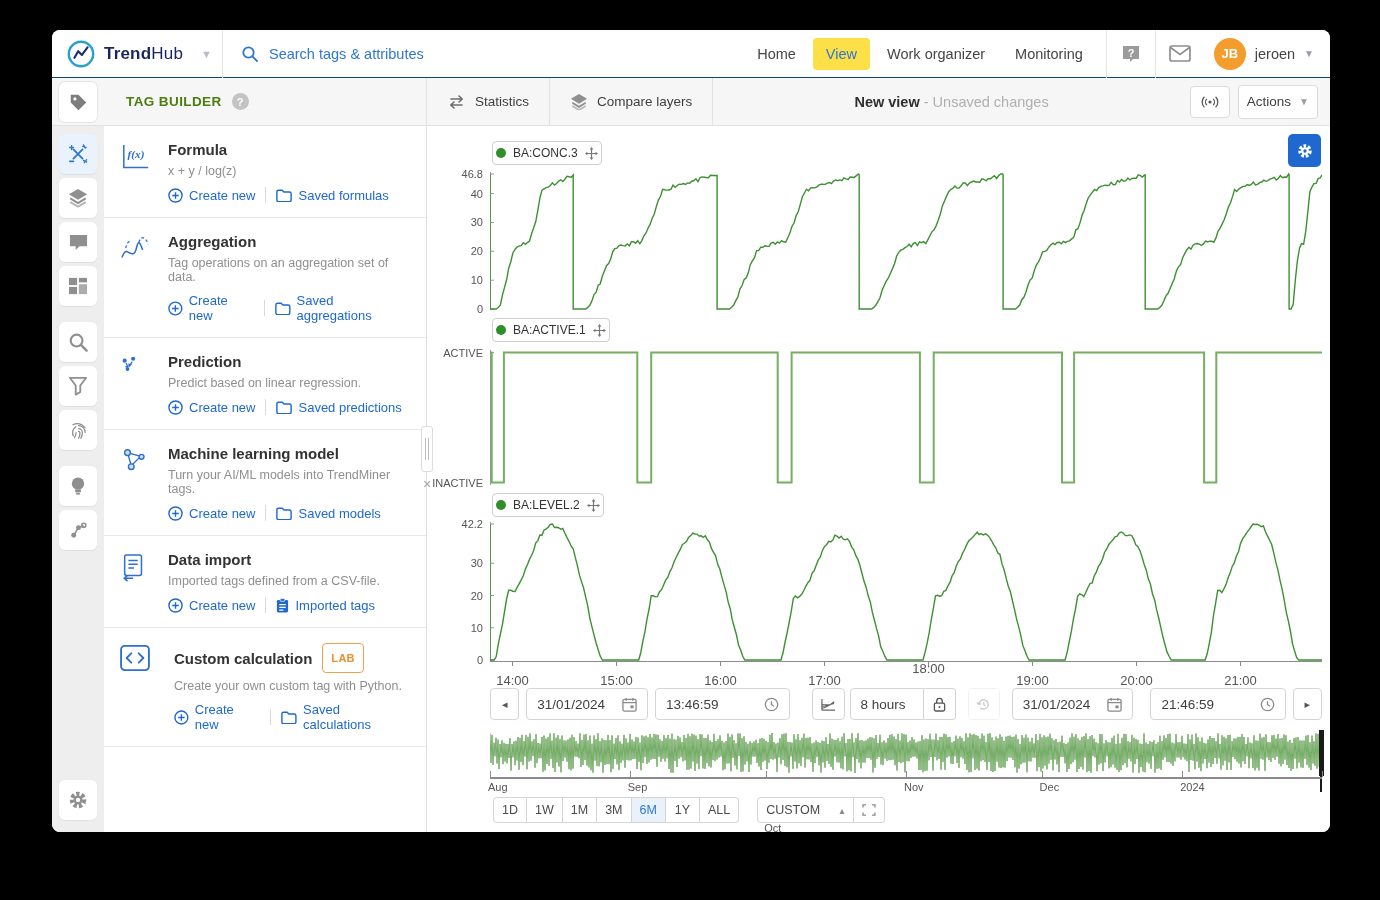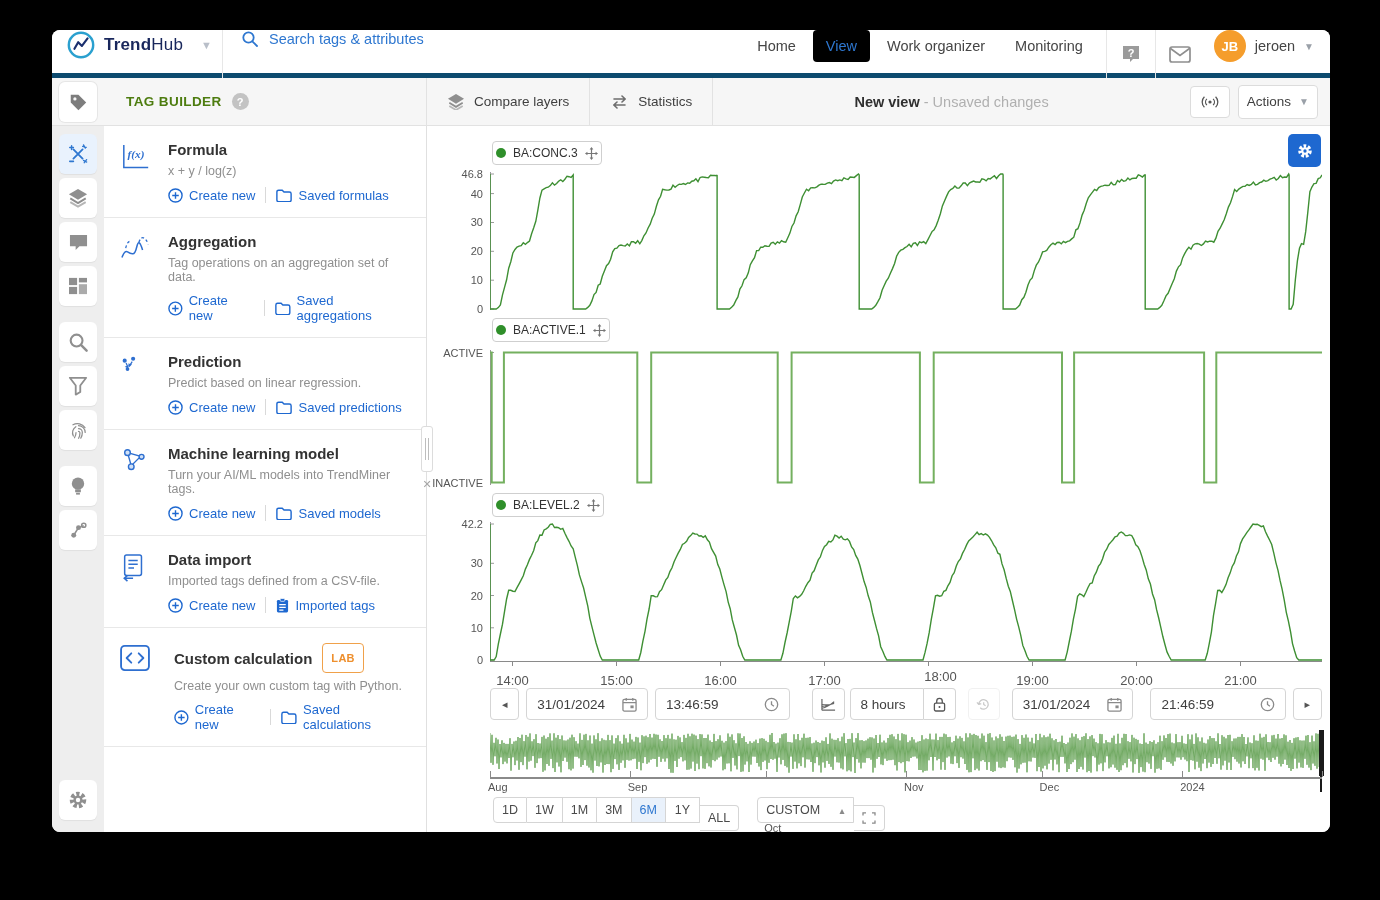--- a/index.html
+++ b/index.html
@@ -1,31 +1,31 @@
 <!DOCTYPE html>
 <html><head>
 <meta charset="utf-8">
 <style>
   * { margin:0; padding:0; box-sizing:border-box; }
   html,body { width:1380px; height:900px; background:#000; font-family:"Liberation Sans", sans-serif; }
   .window { position:absolute; left:52px; top:30px; width:1278px; height:802px; background:#fff; border-radius:8px; overflow:hidden; }
 
   
-  .navbar { height:48px; display:flex; align-items:flex-start; border-bottom:5px solid #0c4a6e; background:#fff; }
+  .navbar { height:48px; display:flex; align-items:center; border-bottom:1px solid #0c4a6e; background:#fff; }
   .brand { display:flex; align-items:center; gap:8px; padding:0 10px 0 14px; }
   .brand-name { font-size:17px; color:#19275c; letter-spacing:.2px; }
   .brand-name b { font-weight:700; }
   .brand-caret { color:#b9bfc9; font-size:11px; margin-left:10px; }
   .nav-divider { width:1px; height:48px; background:#e7e7e7; }
   .search-wrap { flex:1; display:flex; align-items:center; gap:10px; padding-left:18px; }
   .search-wrap input { border:none; outline:none; font-size:14.5px; color:#2e77d0; width:340px; font-family:inherit; }
   .search-wrap input::placeholder { color:#2e77d0; opacity:1; }
   .nav-items { display:flex; align-items:center; gap:4px; margin-right:10px; }
   .nav-item { font-size:14.5px; color:#454545; padding:8px 13px; border-radius:4px; cursor:pointer; white-space:nowrap; }
-  .nav-item.active { color:#2e77d0; background:#000000; }
+  .nav-item.active { color:#2e77d0; background:#fde047; }
   .nav-iconbtn { width:48px; height:48px; display:flex; align-items:center; justify-content:center; }
   .user { display:flex; align-items:center; gap:9px; padding:0 16px 0 10px; }
   .avatar { width:32px; height:32px; border-radius:50%; background:#f59d2c; color:#fff; font-size:13px; font-weight:700; display:flex; align-items:center; justify-content:center; }
   .user-name { font-size:14.5px; color:#454545; }
   .caret { color:#9aa0a8; font-size:10px; }
 
   
   .toolbar { height:48px; display:flex; align-items:stretch; background:#f6f6f6; border-bottom:1px solid #e2e2e2; }
   .rail-head { width:52px; display:flex; align-items:center; justify-content:center; }
   .rail-card { width:38px; height:40px; background:#fff; border-radius:6px; display:flex; align-items:center; justify-content:center; box-shadow:0 0 0 1px #e6e6e6; }
@@ -92,21 +92,21 @@
   .strip-tail { position:absolute; right:0px; top:46px; width:2px; height:16px; background:#1a1a1a; }
   .strip-axis { position:absolute; left:63px; top:651px; width:832px; height:2px; background:#8a8a8a; }
   .mtick { position:absolute; width:1px; height:6px; background:#8a8a8a; top:645px; }
   .mlabel { position:absolute; top:655px; font-size:11px; color:#555; }
 
   
   .presets { position:absolute; left:66px; top:671px; display:flex; align-items:center; }
   .seg { display:flex; }
   .seg .p { min-width:34px; height:26px; display:flex; align-items:center; justify-content:center; padding:0 8px; border:1px solid #d5d5d5; border-left-width:0; font-size:12.5px; color:#4a4a4a; background:#fff; cursor:pointer; }
   .seg .p:first-child { border-left-width:1px; border-radius:4px 0 0 4px; }
-  .seg .p:last-child { border-radius:0 4px 4px 0;margin-top:8px; }
+  .seg .p:last-child { border-radius:0 4px 4px 0; }
   .seg .p.active { color:#2e77d0; background:#e9f1fb; }
   .custom-group { margin-left:18px; }
   .custom-group .p { min-width:auto; }
 
   svg { display:block; }
 </style>
 </head>
 <body>
 
 <div class="window">
@@ -166,33 +166,33 @@
             <path d="M3 3 h8.5 L20 11.5 L11.5 20 L3 11.5 Z" fill="#7d7d7d"></path>
             <circle cx="7.6" cy="7.6" r="1.8" fill="#f6f6f6"></circle>
           </svg>
       </span>
     </div>
     <div class="tb-title-sec">
       <span class="tb-title">TAG BUILDER</span>
       <span class="help-circle">?</span>
     </div>
     <div class="tb-btn">
+      <svg width="19" height="14" viewBox="0 0 19 14">
+          <path d="M4 4 h11 M12 1 l3.2 3 L12 7" fill="none" stroke="#6d6d6d" stroke-width="1.6" stroke-linecap="round" stroke-linejoin="round"></path>
+          <path d="M15 10 h-11 M7 7 L3.8 10 L7 13" fill="none" stroke="#6d6d6d" stroke-width="1.6" stroke-linecap="round" stroke-linejoin="round"></path>
+        </svg>
+      <span>Statistics</span>
+    </div>
+    <div class="tb-btn">
       <svg width="18" height="17" viewBox="0 0 20 19">
           <path d="M10 1 L19 6.5 L10 12 L1 6.5 Z" fill="#8f8f8f"></path>
           <path d="M2.5 11 L10 15.5 L17.5 11" fill="none" stroke="#8f8f8f" stroke-width="2"></path>
           <path d="M2.5 14.5 L10 19 L17.5 14.5" fill="none" stroke="#8f8f8f" stroke-width="2" opacity=".6"></path>
         </svg>
       <span>Compare layers</span>
-    </div>
-    <div class="tb-btn">
-      <svg width="19" height="14" viewBox="0 0 19 14">
-          <path d="M4 4 h11 M12 1 l3.2 3 L12 7" fill="none" stroke="#6d6d6d" stroke-width="1.6" stroke-linecap="round" stroke-linejoin="round"></path>
-          <path d="M15 10 h-11 M7 7 L3.8 10 L7 13" fill="none" stroke="#6d6d6d" stroke-width="1.6" stroke-linecap="round" stroke-linejoin="round"></path>
-        </svg>
-      <span>Statistics</span>
     </div>
     <div class="tb-rest">
       <div class="view-title-wrap">
         <span class="view-title">New view</span>
         <span class="view-status"> <span>- Unsaved changes</span></span>
       </div>
       <div class="tb-right">
         <div class="sq-btn" style="width:40px;">
           <svg width="20" height="14" viewBox="0 0 20 14">
               <circle cx="10" cy="7" r="1.8" fill="#555"></circle>
@@ -570,21 +570,21 @@
           <div class="ylabel" style="top: 350.5px;">INACTIVE</div>
         </div>
       <div id="xaxis" style="position: absolute; left: 63px; top: 535px; width: 832px; height: 24px;">
           <svg width="832" height="10">
             <path d="M0 0.5 H832 M22.5 0 v5 M126.5 0 v5 M230.5 0 v5 M334.5 0 v5 M438.5 0 v5 M542.5 0 v5 M646.5 0 v5 M750.5 0 v5" stroke="#8a8a8a" fill="none"></path>
           </svg>
           <div class="xlabel" style="left: 22.5333px; top: 12px;">14:00</div>
           <div class="xlabel" style="left: 126.533px; top: 12px;">15:00</div>
           <div class="xlabel" style="left: 230.533px; top: 12px;">16:00</div>
           <div class="xlabel" style="left: 334.533px; top: 12px;">17:00</div>
-          <div class="xlabel" style="left: 438.533px; top: 8px; margin-left: 12px;">18:00</div>
+          <div class="xlabel" style="left: 438.533px; top: 0;">18:00</div>
           <div class="xlabel" style="left: 542.533px; top: 12px;">19:00</div>
           <div class="xlabel" style="left: 646.533px; top: 12px;">20:00</div>
           <div class="xlabel" style="left: 750.533px; top: 12px;">21:00</div>
         </div>
 
       <div class="controls">
         <div class="ctl icon-only" style="width:30px;">
             <span style="color:#555;font-size:11px;">◂</span>
           </div>
         <div class="ctl" style="width:124px; margin-left:7px;">

